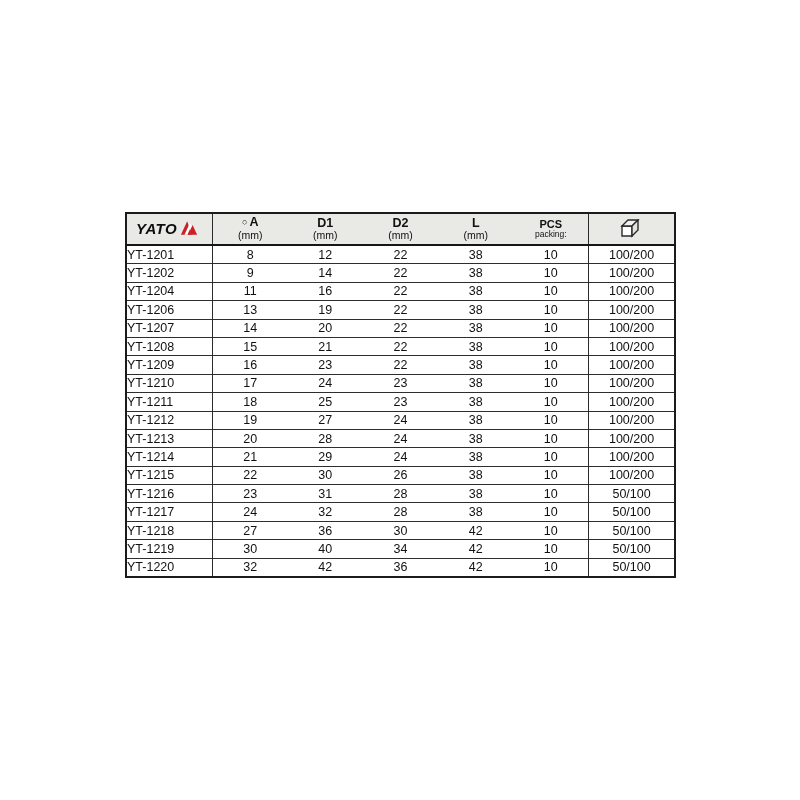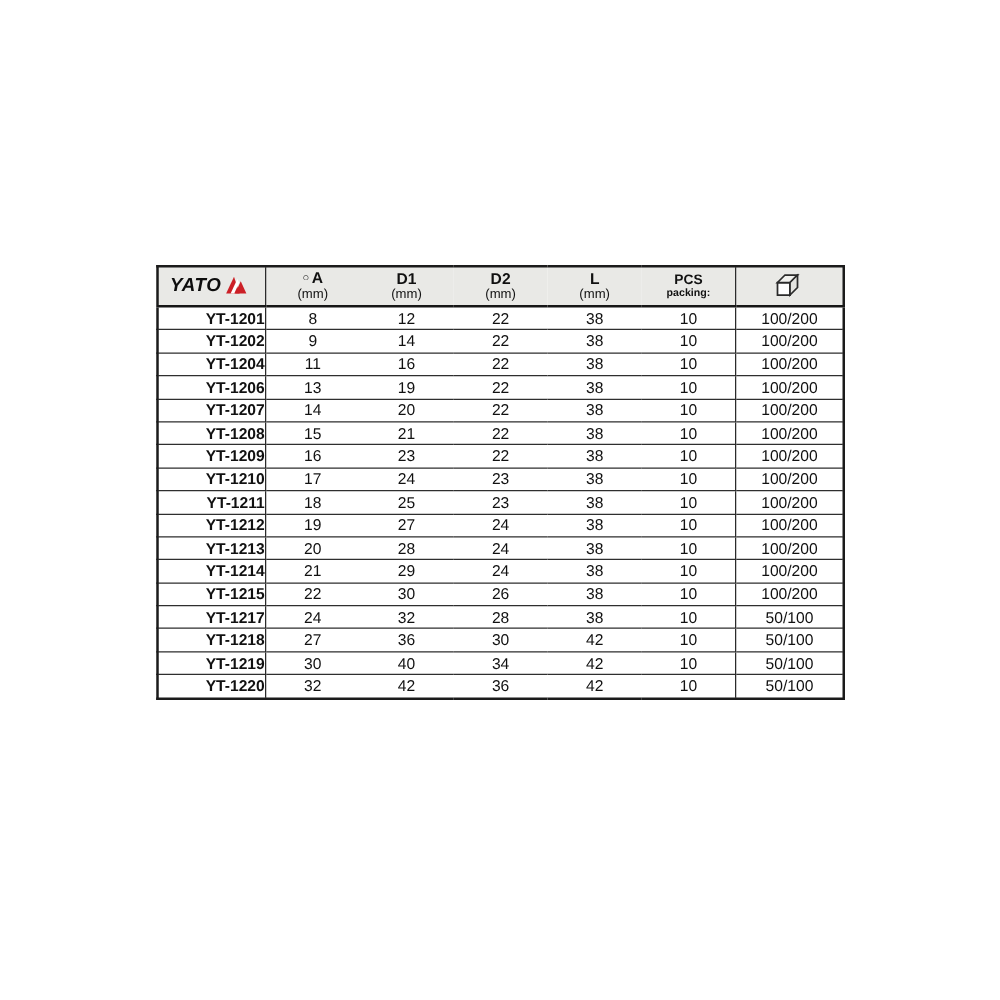--- a/index.html
+++ b/index.html
@@ -49,23 +49,23 @@
     height: 17.4px;
     text-align: center;
     vertical-align: middle;
     font-size: 12.5px;
     border-top: 1px solid #2e2e2e;
     padding: 0;
     white-space: nowrap;
     overflow: hidden;
   }
   tbody td.model-cell {
-    font-weight: bold;
+    font-weight: normal;
     font-size: 12.5px;
-    text-align: right;
+    text-align: left;
   }
 
   .logo-wrap {
     display: flex;
     align-items: center;
     gap: 3px;
   }
   .logo-text {
     font-size: 15px;
     font-weight: bold;
@@ -92,21 +92,21 @@
     top: -1px;
     margin-right: 2px;
   }
   .pcs-label {
     font-size: 11px;
     font-weight: bold;
     line-height: 12px;
   }
   .pcs-sub {
     font-size: 8.5px;
-    font-weight: bold;
+    font-weight: normal;
     line-height: 9px;
   }
   .carton-icon-wrap {
     display: flex;
     justify-content: center;
     align-items: center;
   }
 </style>
 </head>
 <body>
@@ -278,20 +278,29 @@
         <tr>
       <td class="model-cell">YT-1215</td>
       <td>22</td>
       <td>30</td>
       <td>26</td>
       <td>38</td>
       <td>10</td>
       <td class="carton-cell">100/200</td>
     </tr>
         <tr>
+      <td class="model-cell">YT-1216</td>
+      <td>23</td>
+      <td>31</td>
+      <td>28</td>
+      <td>38</td>
+      <td>10</td>
+      <td class="carton-cell">50/100</td>
+    </tr>
+        <tr>
       <td class="model-cell">YT-1217</td>
       <td>24</td>
       <td>32</td>
       <td>28</td>
       <td>38</td>
       <td>10</td>
       <td class="carton-cell">50/100</td>
     </tr>
         <tr>
       <td class="model-cell">YT-1218</td>

